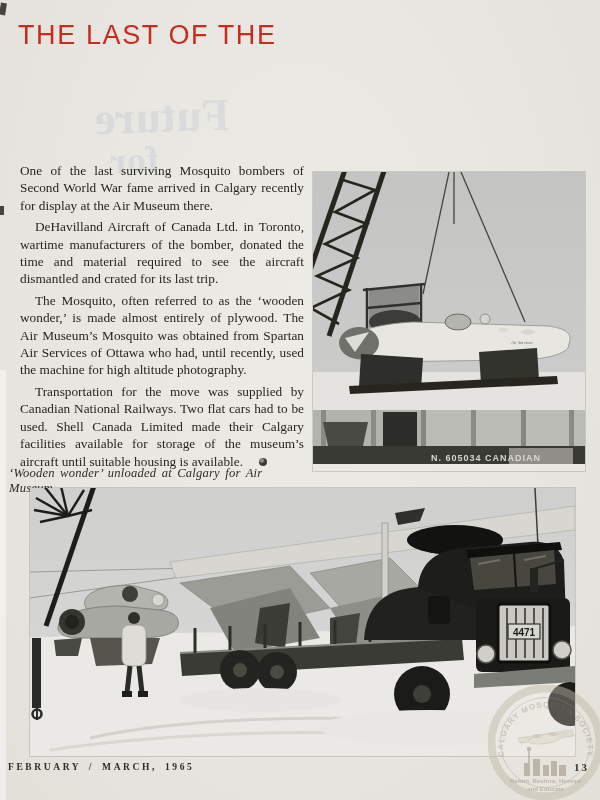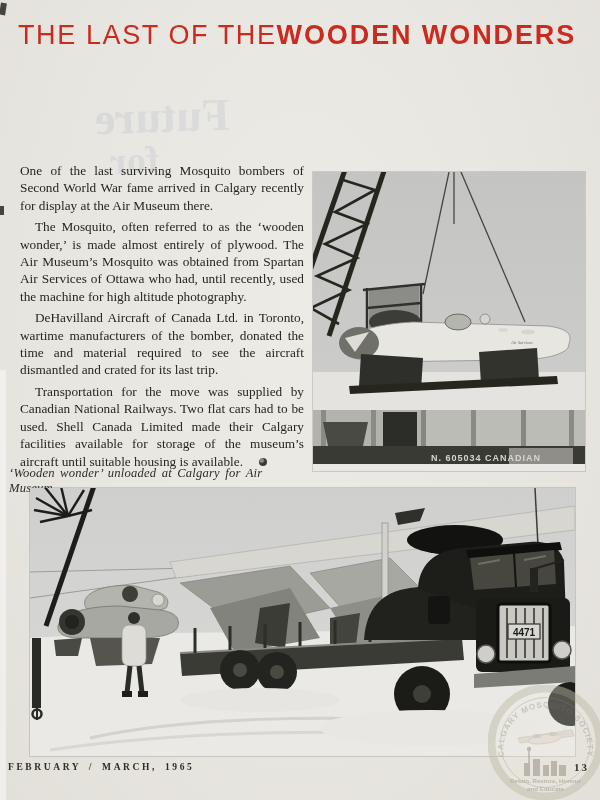--- a/index.html
+++ b/index.html
@@ -6,21 +6,21 @@
   body{
     width:600px;height:800px;overflow:hidden;position:relative;
     background:radial-gradient(ellipse at 50% 38%, #edebe5 0%, #e8e6e0 55%, #e2e0d9 100%);
     font-family:"Liberation Serif", serif;
   }
   .page{position:absolute;inset:0;}
   .title{
     position:absolute;left:18px;top:20px;width:570px;
     font-family:"Liberation Sans", sans-serif;color:#cb2a1f;
     font-size:27px;letter-spacing:1.6px;white-space:nowrap;
-    display:flex;gap:0;align-items:baseline;
+    display:flex;gap:24px;align-items:baseline;
   }
   .t-reg{font-weight:400;}
   .t-bold{font-weight:700;letter-spacing:1.9px;}
   .bleed{
     position:absolute;font-family:"Liberation Serif", serif;font-weight:700;
     color:rgba(85,110,165,0.10);transform:scaleX(-1) rotate(2deg);
   }
   .bleed-1{left:95px;top:90px;font-size:46px;}
   .bleed-2{left:110px;top:138px;font-size:38px;}
   .article{
@@ -62,27 +62,26 @@
 
   <div class="speck speck-1"></div>
   <div class="speck speck-2"></div>
   <div class="scan-edge"></div>
 
   <div class="bleed bleed-1">Future</div>
   <div class="bleed bleed-2">for</div>
 
   <div class="title">
     <span class="t-reg">THE LAST OF THE</span>
-    <span class="t-bold">WOODEN WONDERS</span>
   </div>
 
   <div class="article">
     <p>One of the last surviving Mosquito bombers of Second World War fame arrived in Calgary recently for display at the Air Museum there.</p>
+    <p class="ind">DeHavilland Aircraft of Canada Ltd. in Toronto, wartime manufacturers of the bomber, donated the time and material required to see the aircraft dismantled and crated for its last trip.</p>
     <p class="ind">The Mosquito, often referred to as the ‘wooden wonder,’ is made almost entirely of plywood. The Air Museum’s Mosquito was obtained from Spartan Air Services of Ottawa who had, until recently, used the machine for high altitude photography.</p>
-    <p class="ind">DeHavilland Aircraft of Canada Ltd. in Toronto, wartime manufacturers of the bomber, donated the time and material required to see the aircraft dismantled and crated for its last trip.</p>
     <p class="ind"><span>Transportation for the move was supplied by Canadian National Railways. Two flat cars had to be used. Shell Canada Limited made their Calgary facilities available for storage of the museum’s aircraft until suitable housing is available.</span><span class="endmark"></span></p>
   </div>
 
   <div class="caption">‘Wooden wonder’ unloaded at Calgary for Air Museum.</div>
 
   <svg class="photo photo-top" width="272" height="299" viewBox="0 0 272 299">
     <defs>
       <linearGradient id="sky1" x1="0" y1="0" x2="0" y2="1">
         <stop offset="0" stop-color="#c4c5c3"></stop>
           <stop offset="1" stop-color="#cfd0ce"></stop>

